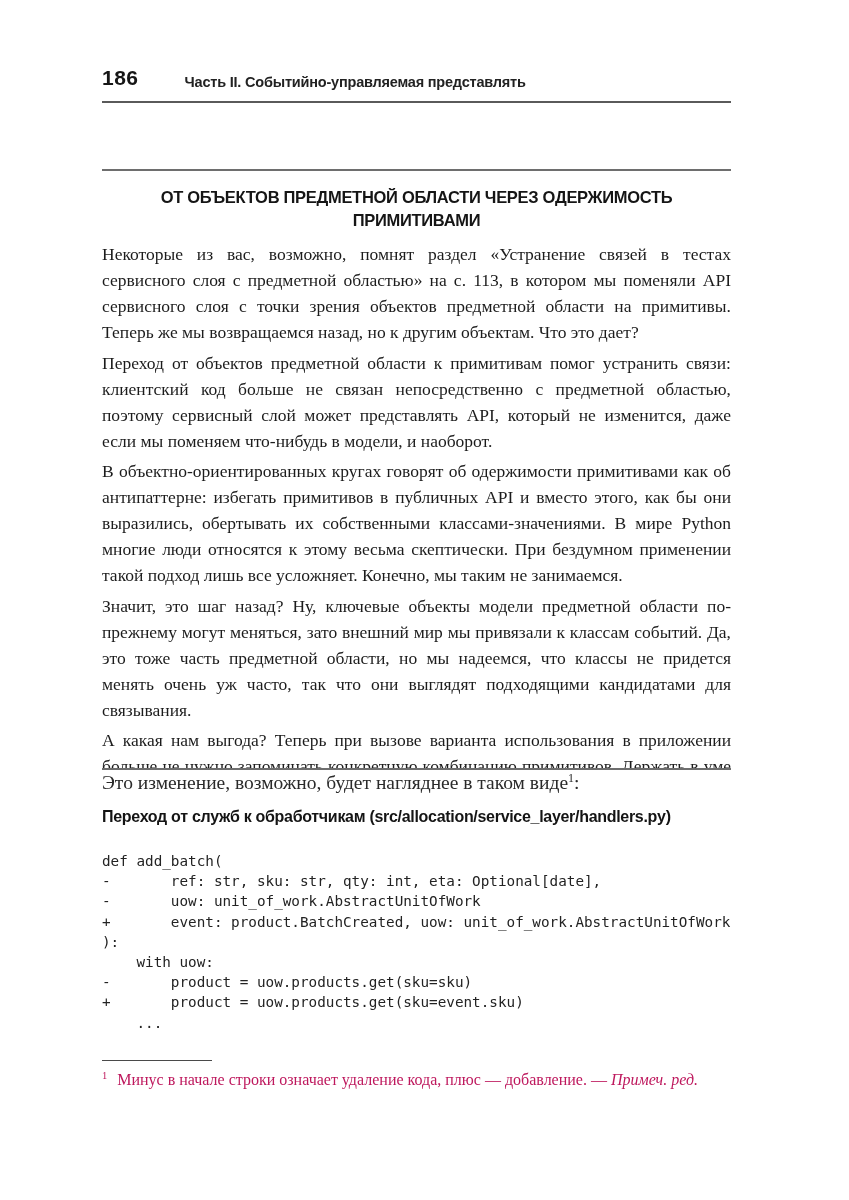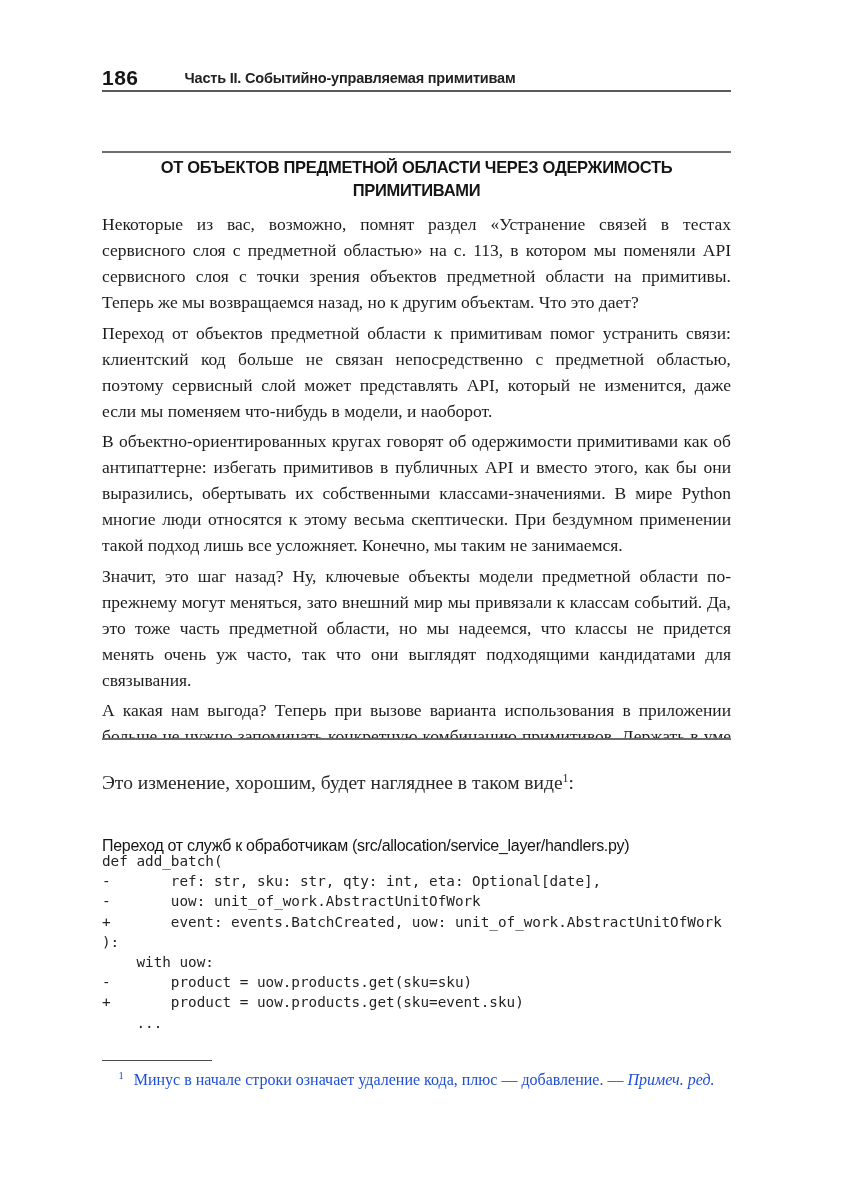--- a/index.html
+++ b/index.html
@@ -10,41 +10,42 @@
     font-family: "Liberation Serif", serif;
     color: #1c1c1c;
     overflow: hidden;
   }
   .page { position: absolute; inset: 0; }
 
   
   .running-head {
     position: absolute;
     left: 102px; top: 66px; width: 629px;
-    display: flex; align-items: center;
+    display: flex; align-items: flex-end;
     border-bottom: 2.5px solid #5a5a5a;
+    padding-bottom: 11px;
   }
   .pagenum {
     font-family: "Liberation Sans", sans-serif;
     font-weight: 700; font-size: 21px; letter-spacing: 0.5px;
     color: #161616;
   }
   .runtitle {
     font-family: "Liberation Sans", sans-serif;
     font-weight: 700; font-size: 14.5px; letter-spacing: -0.2px;
     color: #222; margin-left: 46px;
   }
 
   
   .callout {
     position: absolute;
-    left: 102px; top: 151px; width: 629px; height: 582px;
+    left: 102px; top: 169px; width: 629px; height: 582px;
     border-top: 2px solid #6e6e6e;
     border-bottom: 2px solid #6e6e6e;
-    padding-top: 3px;
+    padding-top: 15px;
     box-sizing: content-box;
     overflow: hidden;
   }
   .callout h2 {
     margin: 0 0 9px 0;
     text-align: center;
     font-family: "Liberation Sans", sans-serif;
     font-weight: 700; font-size: 16.5px; line-height: 23px;
     letter-spacing: -0.3px; color: #151515;
   }
@@ -62,77 +63,77 @@
     left: 102px; top: 770px; width: 629px;
     margin: 0;
     font-size: 19.5px; line-height: 26px;
     color: #2a2a2a;
   }
   .lead sup { font-size: 12px; line-height: 0; }
 
   
   .listing-caption {
     position: absolute;
-    left: 102px; top: 837px; width: 629px;
+    left: 102px; top: 808px; width: 629px;
     margin: 0;
     font-family: "Liberation Sans", sans-serif;
-    font-weight: 400; font-size: 16px; letter-spacing: -0.3px;
+    font-weight: 700; font-size: 16px; letter-spacing: -0.3px;
     color: #141414;
   }
   .code {
     position: absolute;
     left: 102px; top: 851px; width: 640px;
     margin: 0;
     font-family: "DejaVu Sans Mono", monospace;
     font-size: 14.3px; line-height: 20.2px;
     color: #232323;
     white-space: pre;
   }
 
   
   .footnote {
     position: absolute;
     left: 102px; top: 1060px; width: 629px;
   }
   .fn-rule { width: 110px; border-top: 1.5px solid #4a4a4a; margin-bottom: 9px; }
-  .fn-text { margin: 0; font-size: 16px; line-height: 20px; color: #1d4ed8; text-align: center; }
+  .fn-text { margin: 0; font-size: 16px; line-height: 20px; color: #be185d; }
   .fn-text sup { font-size: 10.5px; line-height: 0; margin-right: 10px; }
   .fn-text em { font-style: italic; }
 </style>
 </head>
 <body>
 
 <div class="page">
 
   <header class="running-head">
     <span class="pagenum">186</span>
-    <span class="runtitle">Часть II. Событийно-управляемая примитивам</span>
+    <span class="runtitle">Часть II. Событийно-управляемая представлять</span>
   </header>
 
   <section class="callout">
     <h2>
       <span class="tl">ОТ ОБЪЕКТОВ ПРЕДМЕТНОЙ ОБЛАСТИ ЧЕРЕЗ ОДЕРЖИМОСТЬ ПРИМИТИВАМИ</span>
     </h2>
     <div class="paras">
         <p>Некоторые из вас, возможно, помнят раздел «Устранение связей в тестах сервисного слоя с предметной областью» на с. 113, в котором мы поменяли API сервисного слоя с точки зрения объектов предметной области на примитивы. Теперь же мы возвращаемся назад, но к другим объектам. Что это дает?</p>
         <p>Переход от объектов предметной области к примитивам помог устранить связи: клиентский код больше не связан непосредственно с предметной областью, поэтому сервисный слой может представлять API, который не изменится, даже если мы поменяем что-нибудь в модели, и наоборот.</p>
         <p>В объектно-ориентированных кругах говорят об одержимости примитивами как об антипаттерне: избегать примитивов в публичных API и вместо этого, как бы они выразились, обертывать их собственными классами-значениями. В мире Python многие люди относятся к этому весьма скептически. При бездумном применении такой подход лишь все усложняет. Конечно, мы таким не занимаемся.</p>
         <p>Значит, это шаг назад? Ну, ключевые объекты модели предметной области по-прежнему могут меняться, зато внешний мир мы привязали к классам событий. Да, это тоже часть предметной области, но мы надеемся, что классы не придется менять очень уж часто, так что они выглядят подходящими кандидатами для связывания.</p>
         <p>А какая нам выгода? Теперь при вызове варианта использования в приложении больше не нужно запоминать конкретную комбинацию примитивов. Держать в уме нужно лишь один класс события, который представляет собой вход в приложение. В концептуальном плане это удобно. Кроме того, как вы увидите в приложении Д в конце книги, указанные событийные классы могут быть хорошим местом для проверки входных данных.</p>
       </div>
   </section>
 
-  <p class="lead"><span>Это изменение, хорошим, будет нагляднее в таком виде</span><sup>1</sup><span>:</span></p>
+  <p class="lead"><span>Это изменение, возможно, будет нагляднее в таком виде</span><sup>1</sup><span>:</span></p>
 
   <h3 class="listing-caption">Переход от служб к обработчикам (src/allocation/service_layer/handlers.py)</h3>
 
   <pre class="code">def add_batch(
 -       ref: str, sku: str, qty: int, eta: Optional[date],
 -       uow: unit_of_work.AbstractUnitOfWork
-+       event: events.BatchCreated, uow: unit_of_work.AbstractUnitOfWork
++       event: product.BatchCreated, uow: unit_of_work.AbstractUnitOfWork
 ):
     with uow:
 -       product = uow.products.get(sku=sku)
 +       product = uow.products.get(sku=event.sku)
     ...</pre>
 
   <div class="footnote">
     <div class="fn-rule"></div>
     <p class="fn-text"><sup>1</sup><span>Минус в начале строки означает удаление кода, плюс — добавление. — </span><em>Примеч. ред.</em></p>
   </div>

